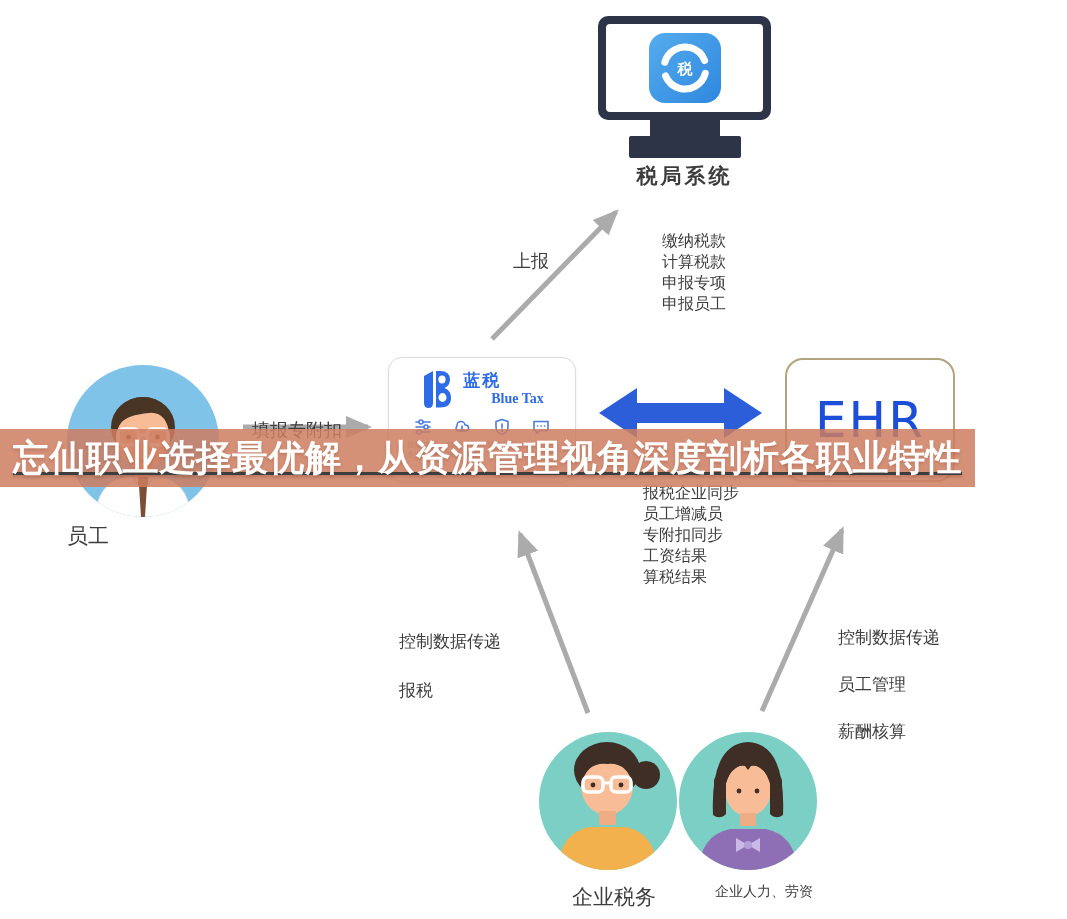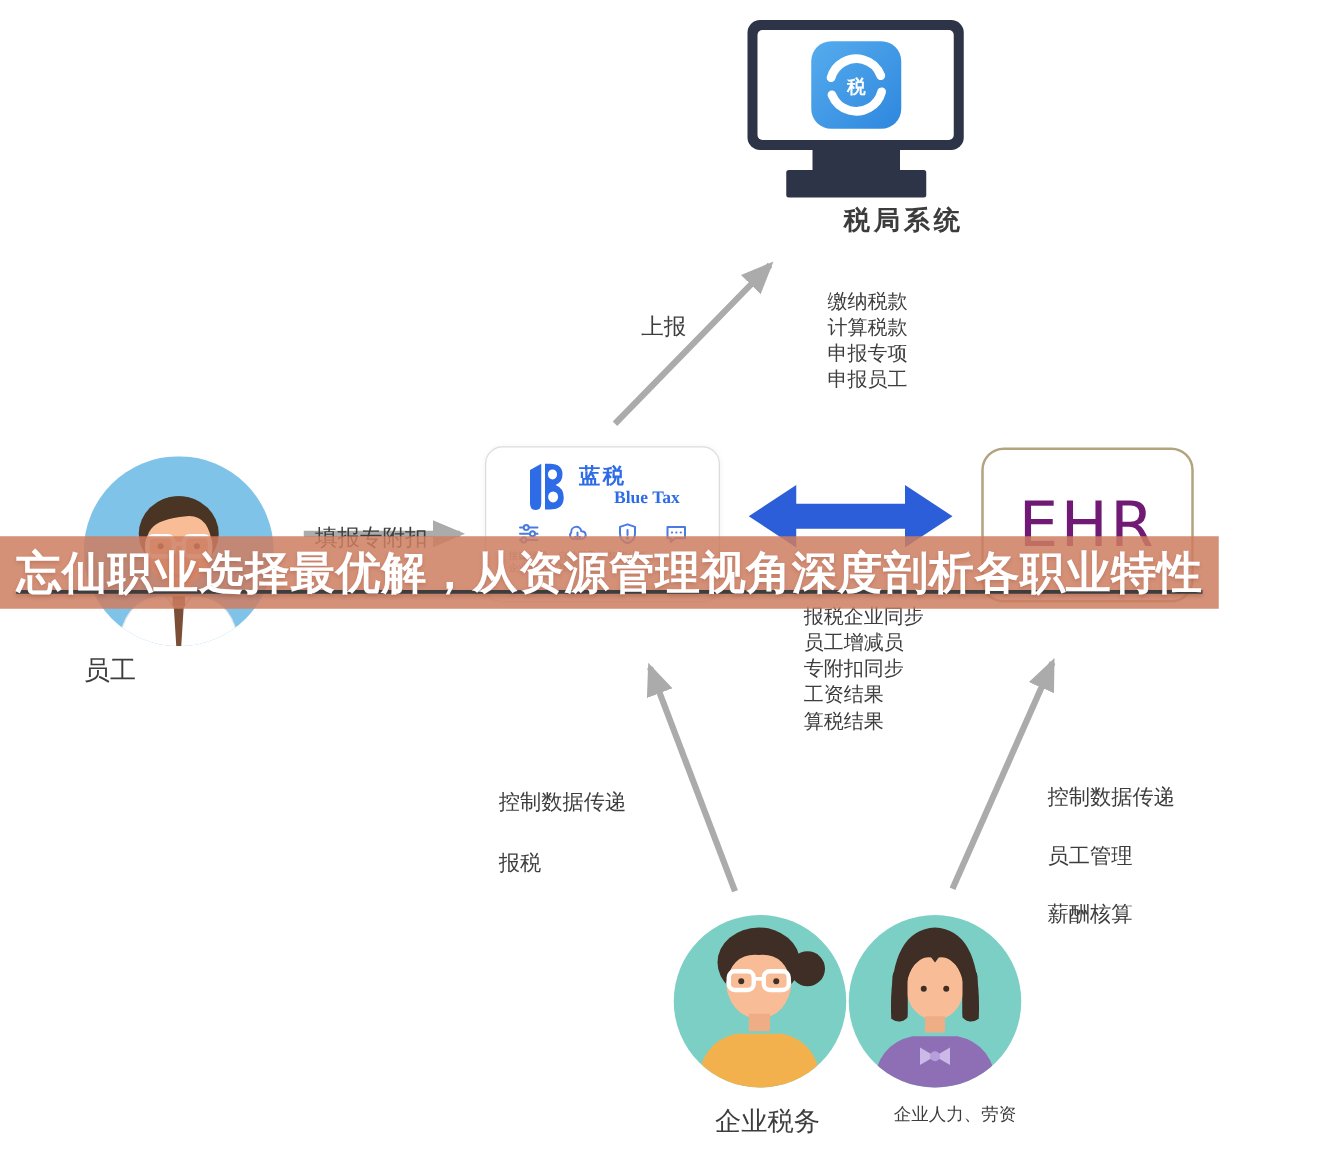--- a/index.html
+++ b/index.html
@@ -6,21 +6,21 @@
   .canvas{position:relative;width:1067px;height:919px;background:#ffffff;overflow:hidden;
           font-family:"DejaVu Sans","Liberation Sans",sans-serif;color:#3d3d3d;}
   
   .arrows{position:absolute;left:0;top:0;z-index:1;pointer-events:none;}
   
   .monitor-frame{position:absolute;left:598px;top:16px;width:173px;height:104px;background:#2e3448;border-radius:10px;z-index:2;}
   .monitor-screen{position:absolute;left:8px;top:8px;right:8px;bottom:8px;background:#ffffff;border-radius:4px;display:flex;align-items:center;justify-content:center;}
   .app-icon{width:72px;height:70px;border-radius:16px;background:linear-gradient(135deg,#55aced 0%,#2f87df 100%);display:flex;align-items:center;justify-content:center;}
   .monitor-neck{position:absolute;left:650px;top:120px;width:70px;height:16px;background:#2e3448;z-index:2;}
   .monitor-base{position:absolute;left:629px;top:136px;width:112px;height:22px;background:#2e3448;border-radius:2px;z-index:2;}
-  .monitor-label{position:absolute;left:598px;top:162px;width:173px;text-align:right;font-size:21px;font-weight:600;letter-spacing:3px;color:#3c3c3c;z-index:2;}
+  .monitor-label{position:absolute;left:598px;top:162px;width:173px;text-align:center;font-size:21px;font-weight:600;letter-spacing:3px;color:#3c3c3c;z-index:2;}
   
   .lbl{position:absolute;z-index:3;color:#3d3d3d;}
   .lbl-report{left:513px;top:249px;font-size:18px;}
   .lbl-fill{left:252px;top:370px;font-size:18px;margin-top:48px;}
   .list{position:absolute;z-index:3;color:#3d3d3d;}
   .list div{white-space:nowrap;}
   .tax-actions{left:662px;top:230px;font-size:16px;line-height:21px;}
   .sync-list{left:643px;top:482px;font-size:16px;line-height:21px;}
   .left-flow{left:399px;top:630px;font-size:17px;}
   .left-flow div{margin-bottom:26px;}
@@ -33,21 +33,21 @@
   .bluetax-box{position:absolute;left:388px;top:357px;width:188px;height:125px;background:#fff;border:1px solid #dcdcdc;border-radius:14px;box-shadow:0 1px 5px rgba(0,0,0,0.06);z-index:2;box-sizing:border-box;font-family:Liberation Serif, serif;}
   .bt-logo-row{display:flex;align-items:center;justify-content:center;gap:9px;margin-top:11px;}
   .bt-text{display:flex;flex-direction:column;line-height:1.1;}
   .bt-cn{font-size:17px;font-weight:700;color:#2e6be6;letter-spacing:2px;}
   .bt-en{font-size:14px;font-weight:800;color:#2e6be6;margin-left:28px;}
   .bt-icons{display:flex;justify-content:space-between;padding:0 24px;margin-top:8px;}
   .bt-feats{display:flex;justify-content:flex-end;padding:0 14px;margin-top:3px;}
   .bt-feat{width:40px;text-align:center;font-size:8px;line-height:10px;color:#999;}
   
   .ehr-box{position:absolute;left:785px;top:358px;width:170px;height:124px;background:#fff;border:2px solid #b2a47e;border-radius:18px;z-index:2;display:flex;align-items:center;justify-content:center;box-sizing:border-box;}
-  .ehr-title{font-size:50px;color:#701a75;letter-spacing:2px;font-weight:400;}
+  .ehr-title{font-size:50px;color:#1d4ed8;letter-spacing:2px;font-weight:400;}
   
   .duo-svg{position:absolute;left:535px;top:727px;z-index:2;}
   .duo-label-tax{position:absolute;left:558px;top:883px;width:112px;text-align:center;font-size:21px;z-index:3;}
   .duo-label-hr{position:absolute;left:686px;top:883px;width:156px;text-align:center;font-size:14px;z-index:3;white-space:nowrap;}
   
   .banner{position:absolute;left:0;top:429px;width:975px;height:58px;background:rgba(206,124,96,0.85);
           z-index:30;display:flex;align-items:center;justify-content:center;text-decoration:underline;}
   .banner-text{font-size:36px;font-weight:800;color:#ffffff;white-space:nowrap;letter-spacing:0.5px;
                text-shadow:0 2px 3px rgba(120,60,40,0.25);}
 </style>

